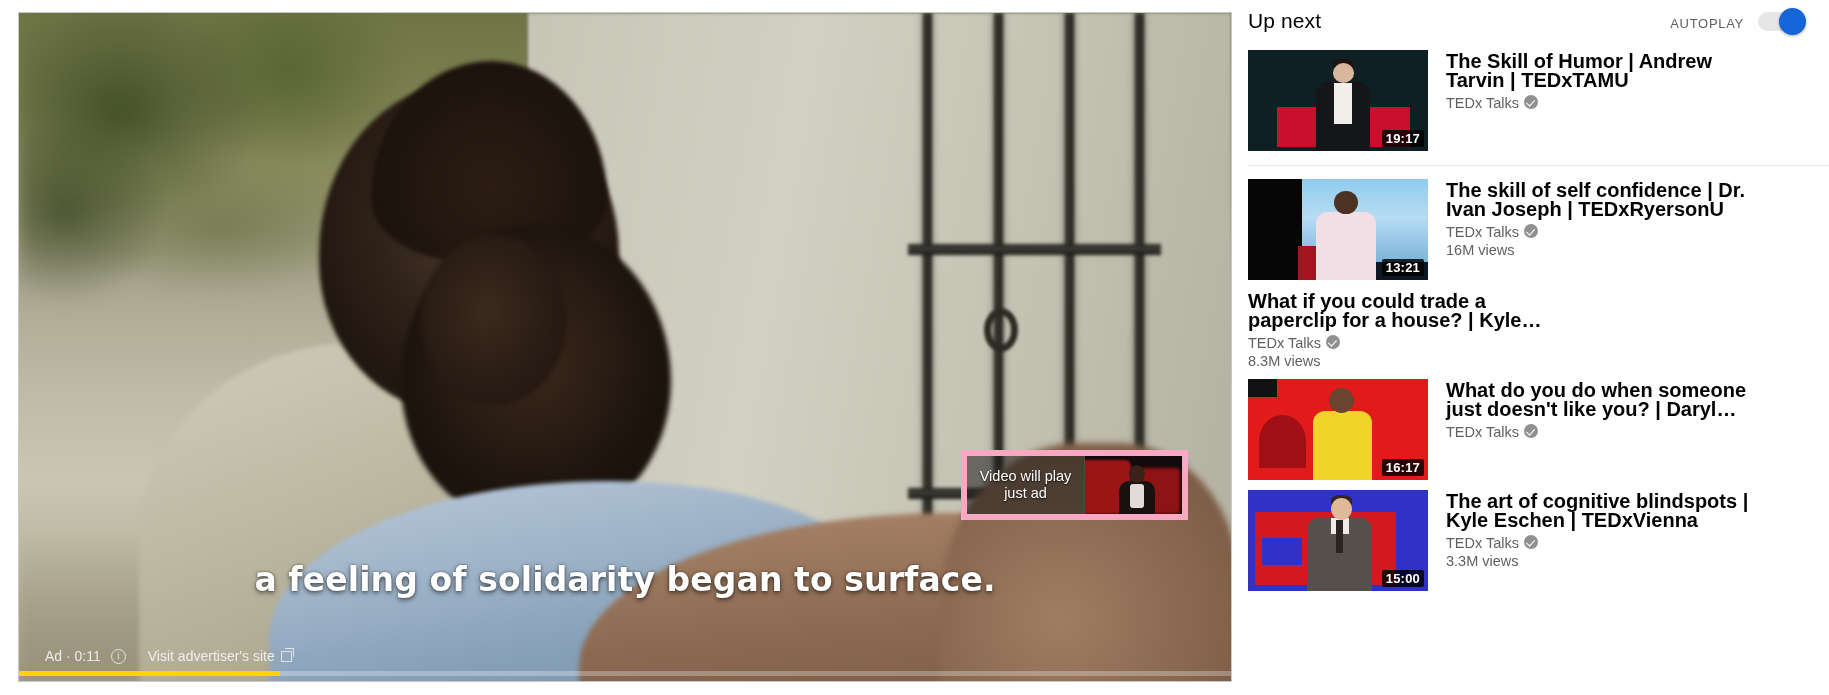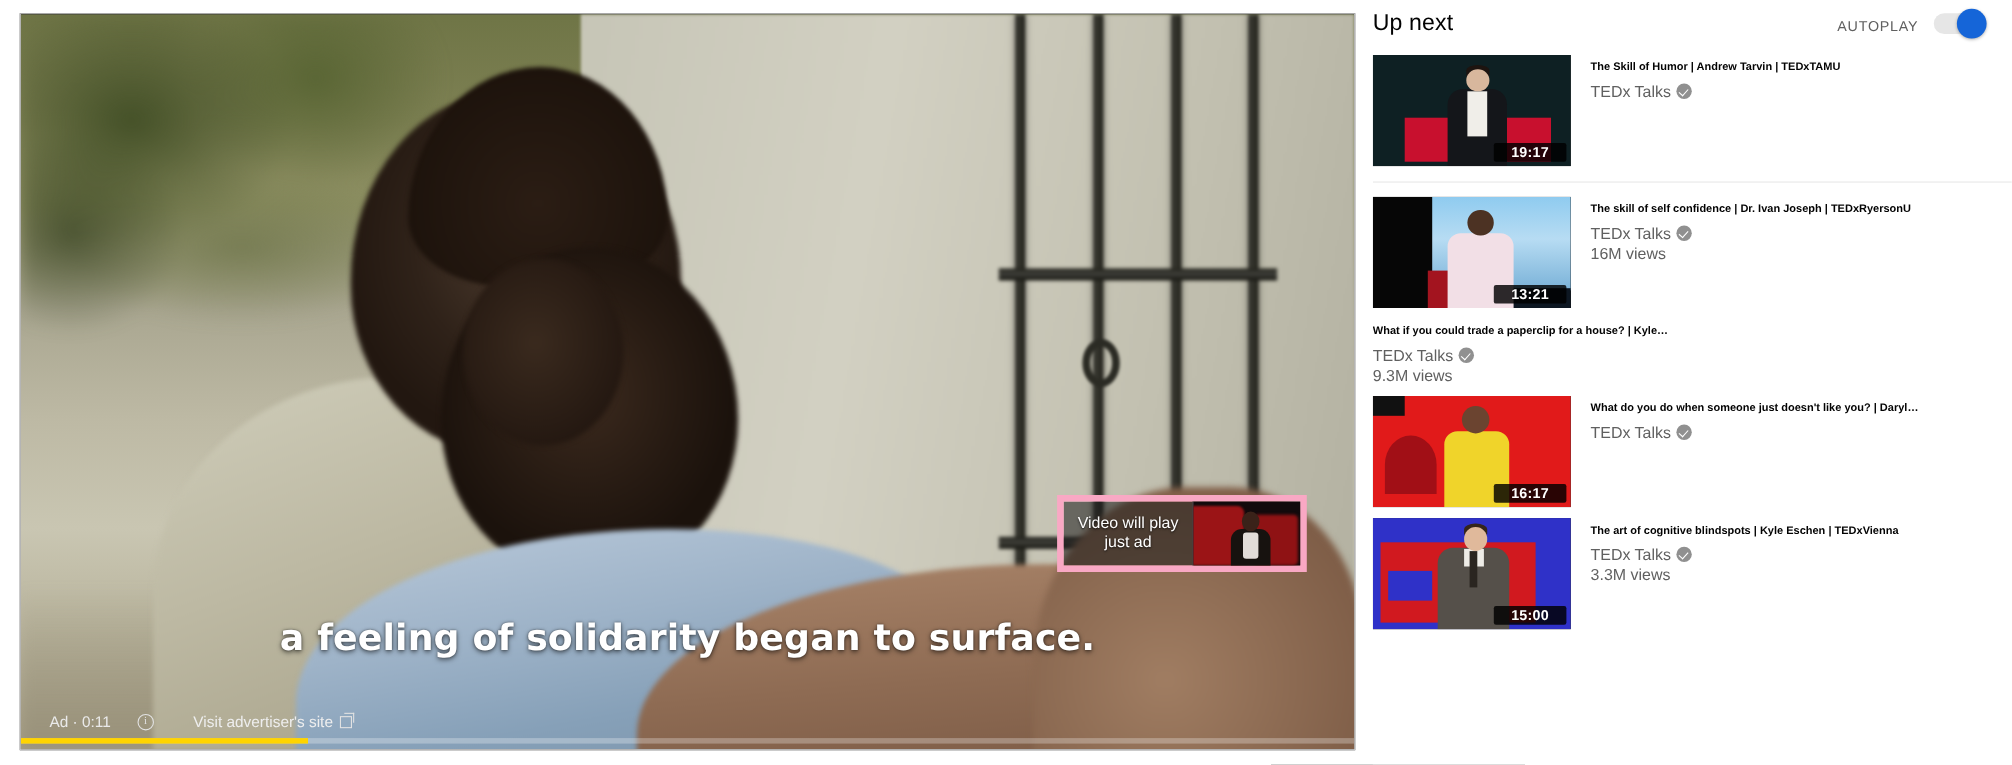--- a/index.html
+++ b/index.html
@@ -199,21 +199,21 @@
     pointer-events: none;
   }
 
   
   #ad-bar {
     position: absolute;
     left: 0; right: 0; bottom: 12px;
     height: 26px;
     display: flex;
     align-items: center;
-    gap: 24px;
+    gap: 10px;
     padding-left: 26px;
     color: #e9e9e9;
     font-size: 14px;
   }
   #ad-bar .ad-label { color: #eaeaea; white-space: nowrap; }
   #ad-bar .info-icon {
     width: 15px; height: 15px;
     border: 1.6px solid #e2e2e2;
     border-radius: 50%;
     display: inline-flex; align-items: center; justify-content: center;
@@ -315,27 +315,27 @@
     flex: 0 0 auto;
     background: #111;
     overflow: hidden;
   }
   .vl-thumb .dur {
     position: absolute; right: 4px; bottom: 4px;
     background: rgba(0,0,0,.82);
     color: #fff;
     font-size: 13px;
     font-weight: 700;
-    padding: 1px 16px;
+    padding: 1px 4px;
     border-radius: 2px;
     letter-spacing: .2px;
   }
   .vl-meta { padding-top: 2px; min-width: 0; }
   .vl-title {
-    font-size: 10px;
+    font-size: 20px;
     line-height: 19px;
     font-weight: 700;
     color: #030303;
     max-width: 330px;
     margin-bottom: 5px;
   }
   .vl-channel {
     font-size: 14.5px;
     color: #606060;
     display: flex; align-items: flex-start; gap: 5px;
@@ -523,21 +523,21 @@
             <div class="vl-views">16M views</div>
           </div>
         </div>
         <div class="vl-item">
           <div class="vl-meta">
             <div class="vl-title">What if you could trade a paperclip for a house? | Kyle…</div>
             <div class="vl-channel">
               <span>TEDx Talks</span>
               <span class="verified"></span>
             </div>
-            <div class="vl-views">9.3M views</div>
+            <div class="vl-views">8.3M views</div>
           </div>
         </div>
         <div class="vl-item">
           <div class="vl-thumb">
             <div class="th th4">
               <div class="blk-tl"></div>
               <div class="dkred"></div>
               <div class="sp-shirt"></div>
               <div class="sp-head"></div>
             </div>

